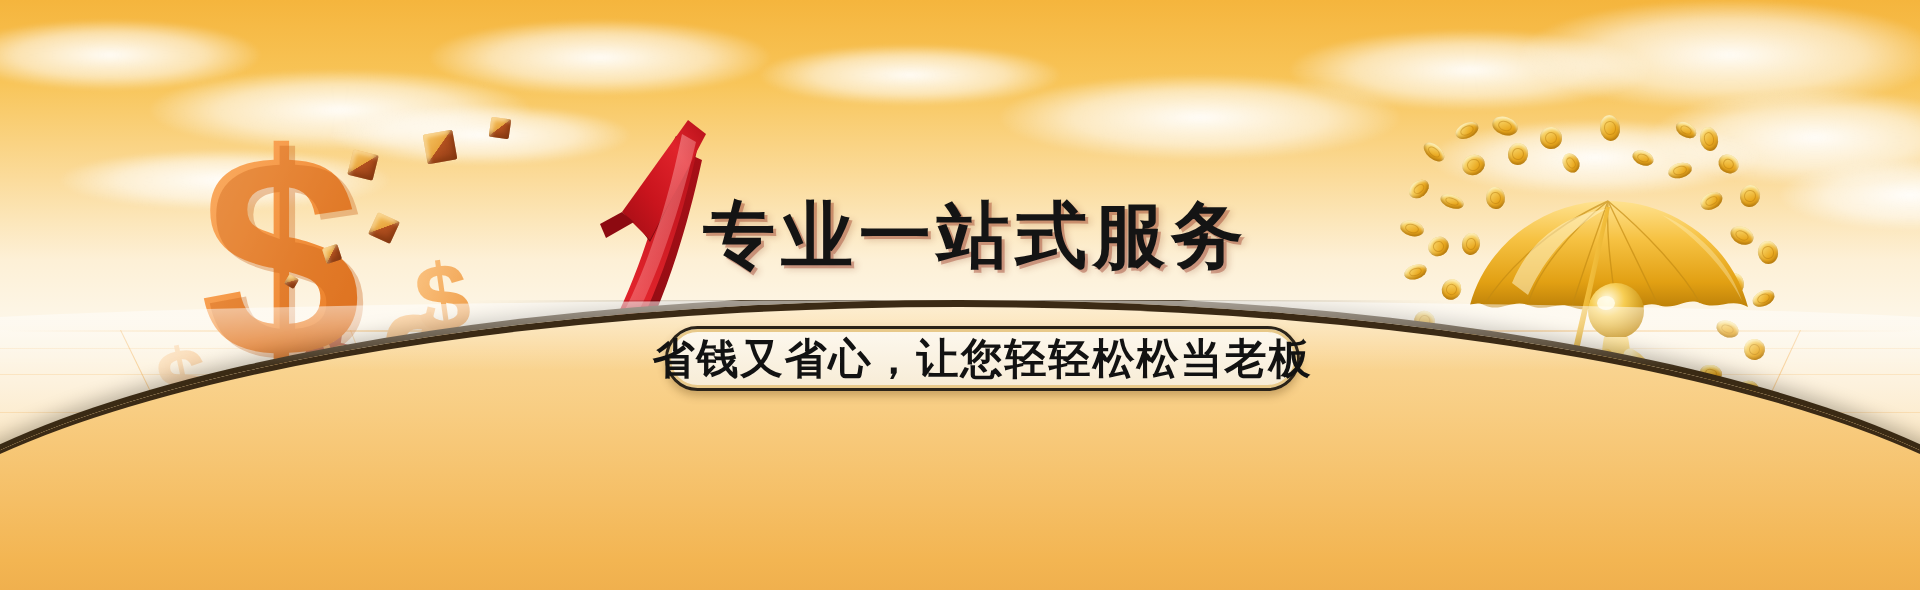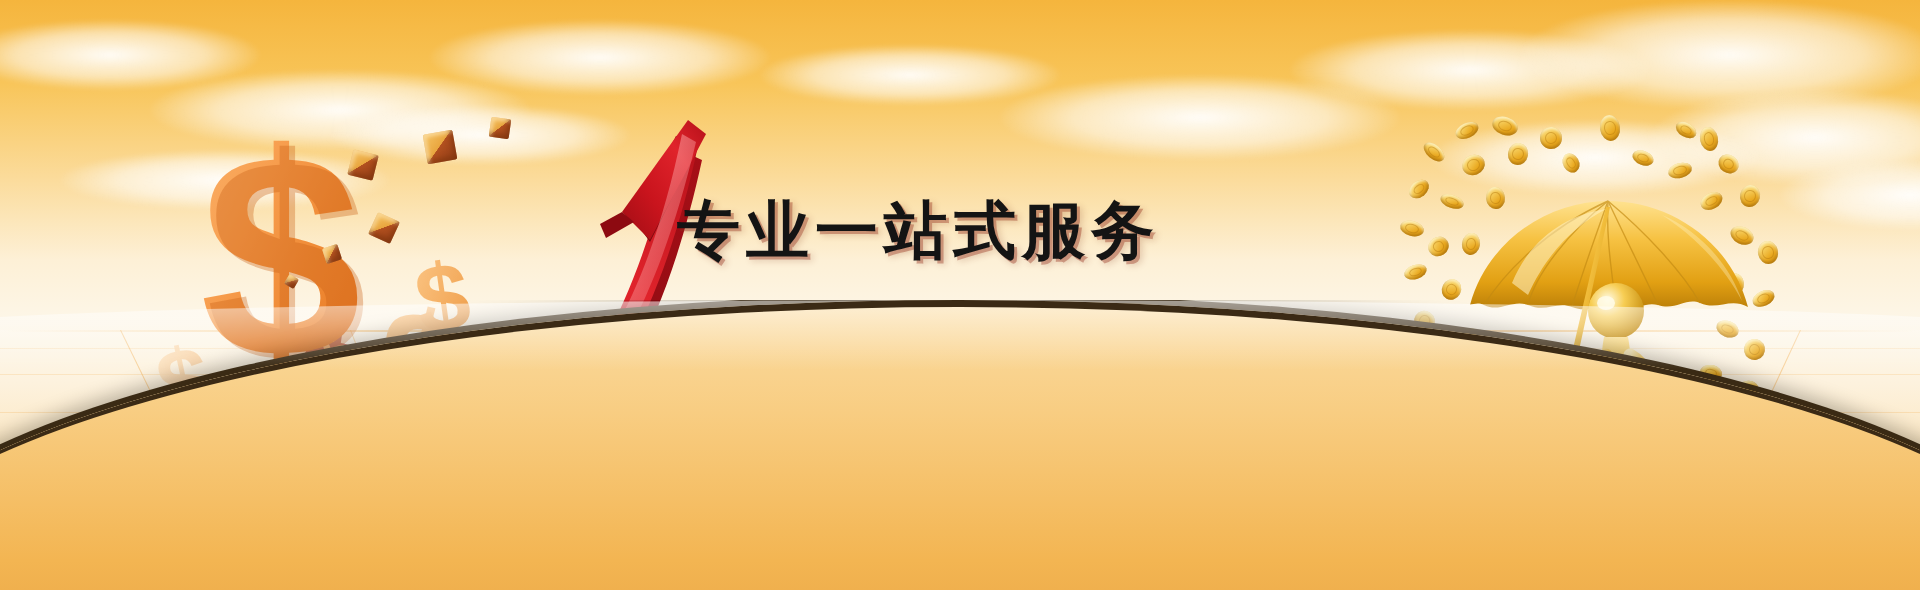--- a/index.html
+++ b/index.html
@@ -81,22 +81,22 @@
   
   .right-art{ position:absolute; left:1400px; top:115px; width:420px; height:400px; }
   .coin{ position:absolute; border-radius:50%;
          background:linear-gradient(145deg,#ffe9a8 0%,#f7cf5e 30%,#e9a81f 65%,#c78810 100%);
          box-shadow:inset 0 -2px 3px rgba(150,95,5,.55), inset 0 2px 3px rgba(255,250,215,.8); }
   .coin::after{ content:""; position:absolute; inset:22%; border-radius:50%;
                 border:1.5px solid rgba(180,120,15,.45); }
 
   
   .headline{
-    position:absolute; left:677px; top:188px;
-    font-size:63px; font-weight:700; letter-spacing:6px; color:#141414;
+    position:absolute; left:703px; top:188px;
+    font-size:72px; font-weight:700; letter-spacing:6px; color:#141414;
     font-family:"DejaVu Sans","Liberation Sans",sans-serif;
     text-shadow:3px 3px 0 rgba(150,45,25,.38), 5px 4px 7px rgba(120,40,15,.22);
     white-space:nowrap;
   }
   .subbox{
     position:absolute; left:665px; top:326px; width:635px; height:65px;
     border-radius:34px;
     background:linear-gradient(to bottom,#fdf8ee,#f7ecd6);
     border:3px solid #2b2318;
     box-shadow:inset 0 0 0 3px #e8c98a, 0 5px 8px rgba(90,55,10,.30);
@@ -314,14 +314,17 @@
 
   <div class="dome-wrap">
     <div class="dome">
       <div class="dome-hi"></div>
     </div>
   </div>
   <div class="dome-rim"></div>
 
   <div class="headline">专业一站式服务</div>
 
+  <div class="subbox">
+    <span class="subtext">省钱又省心，让您轻轻松松当老板</span>
+  </div>
 
 </div>
 
 </body></html>

